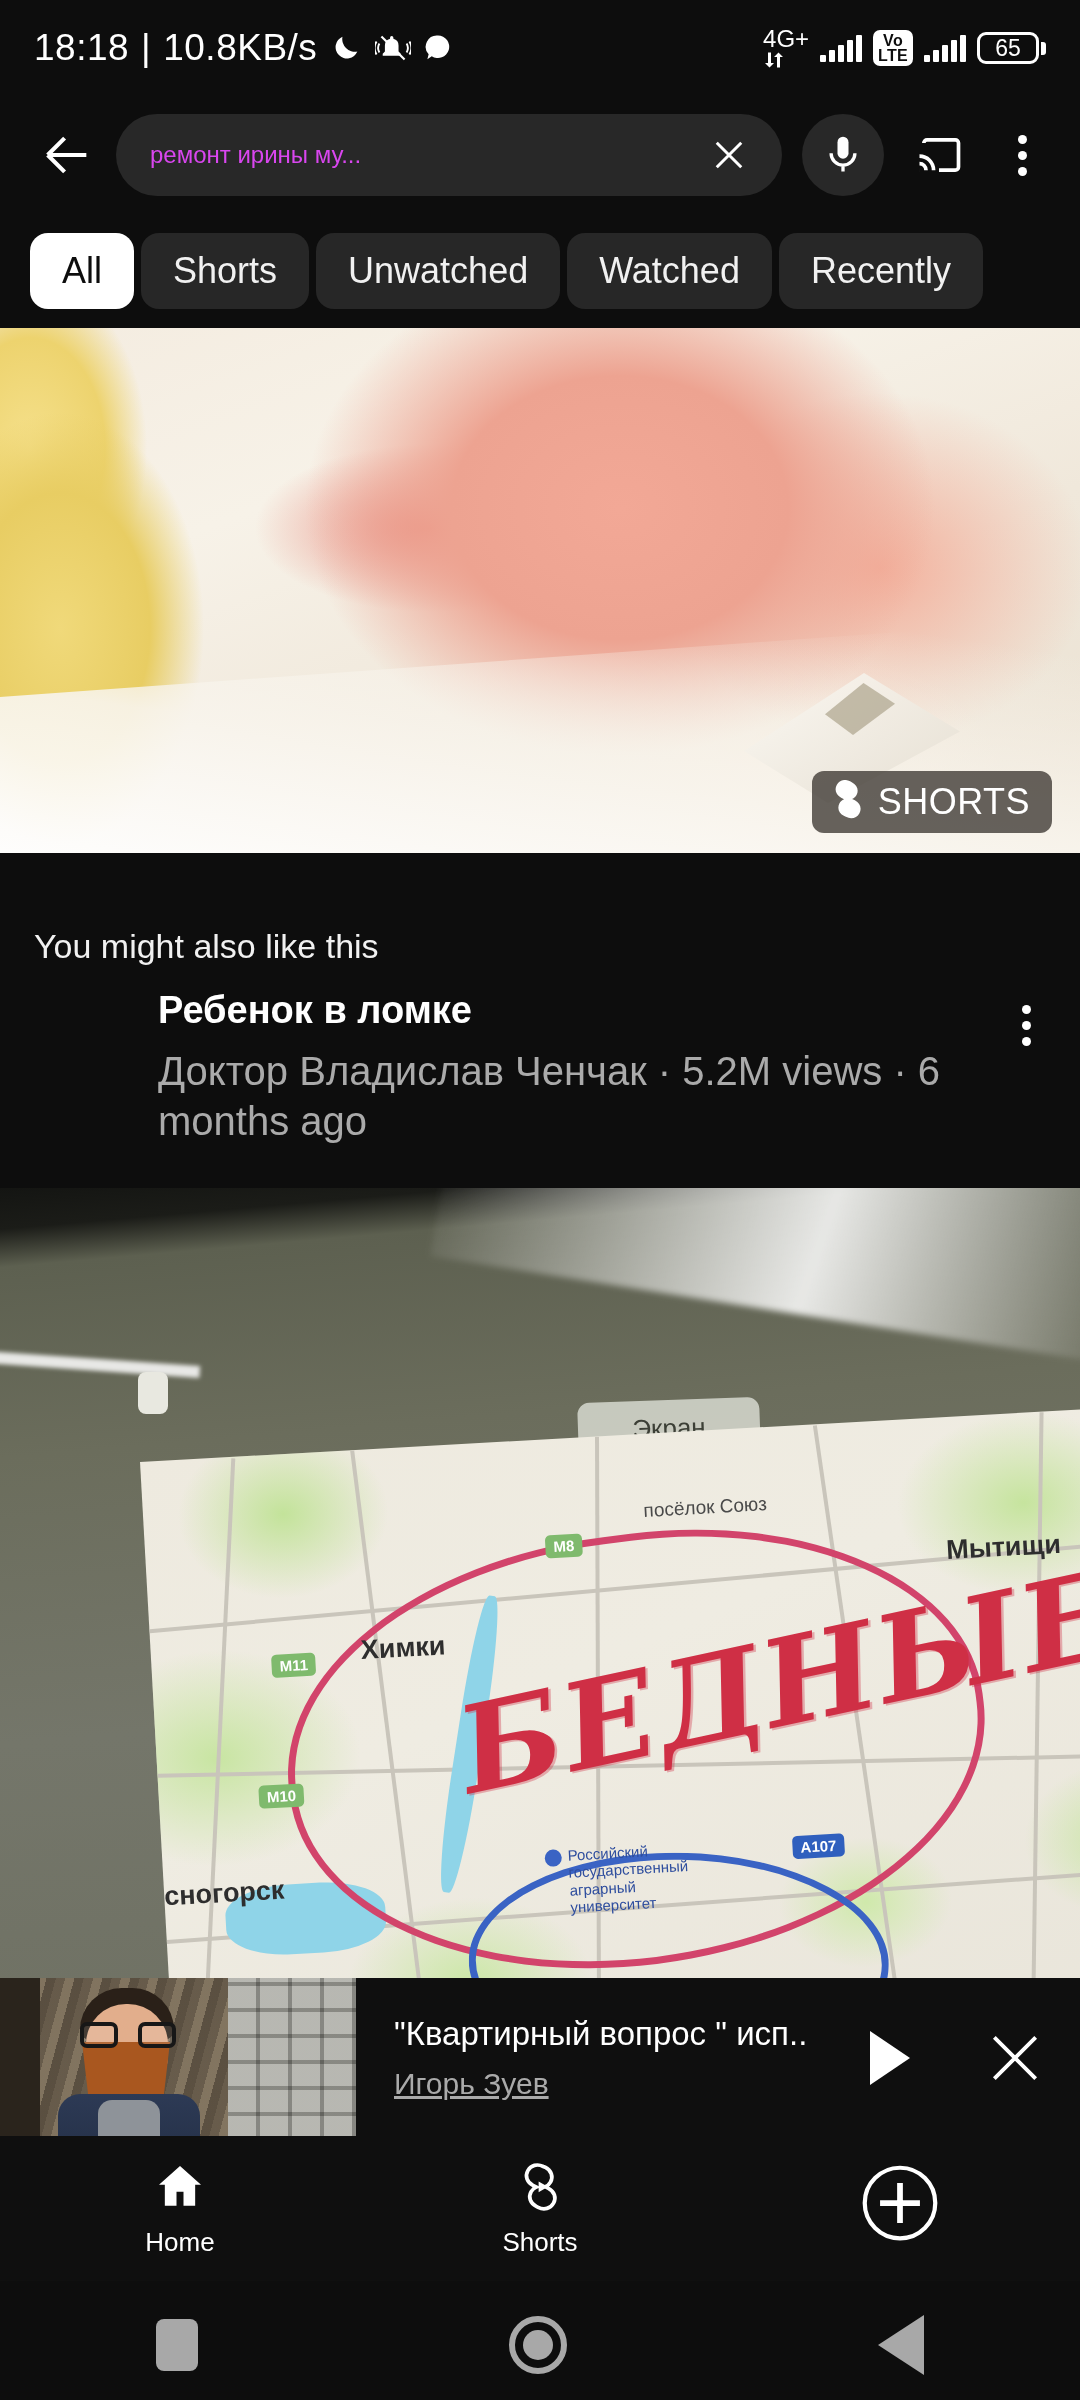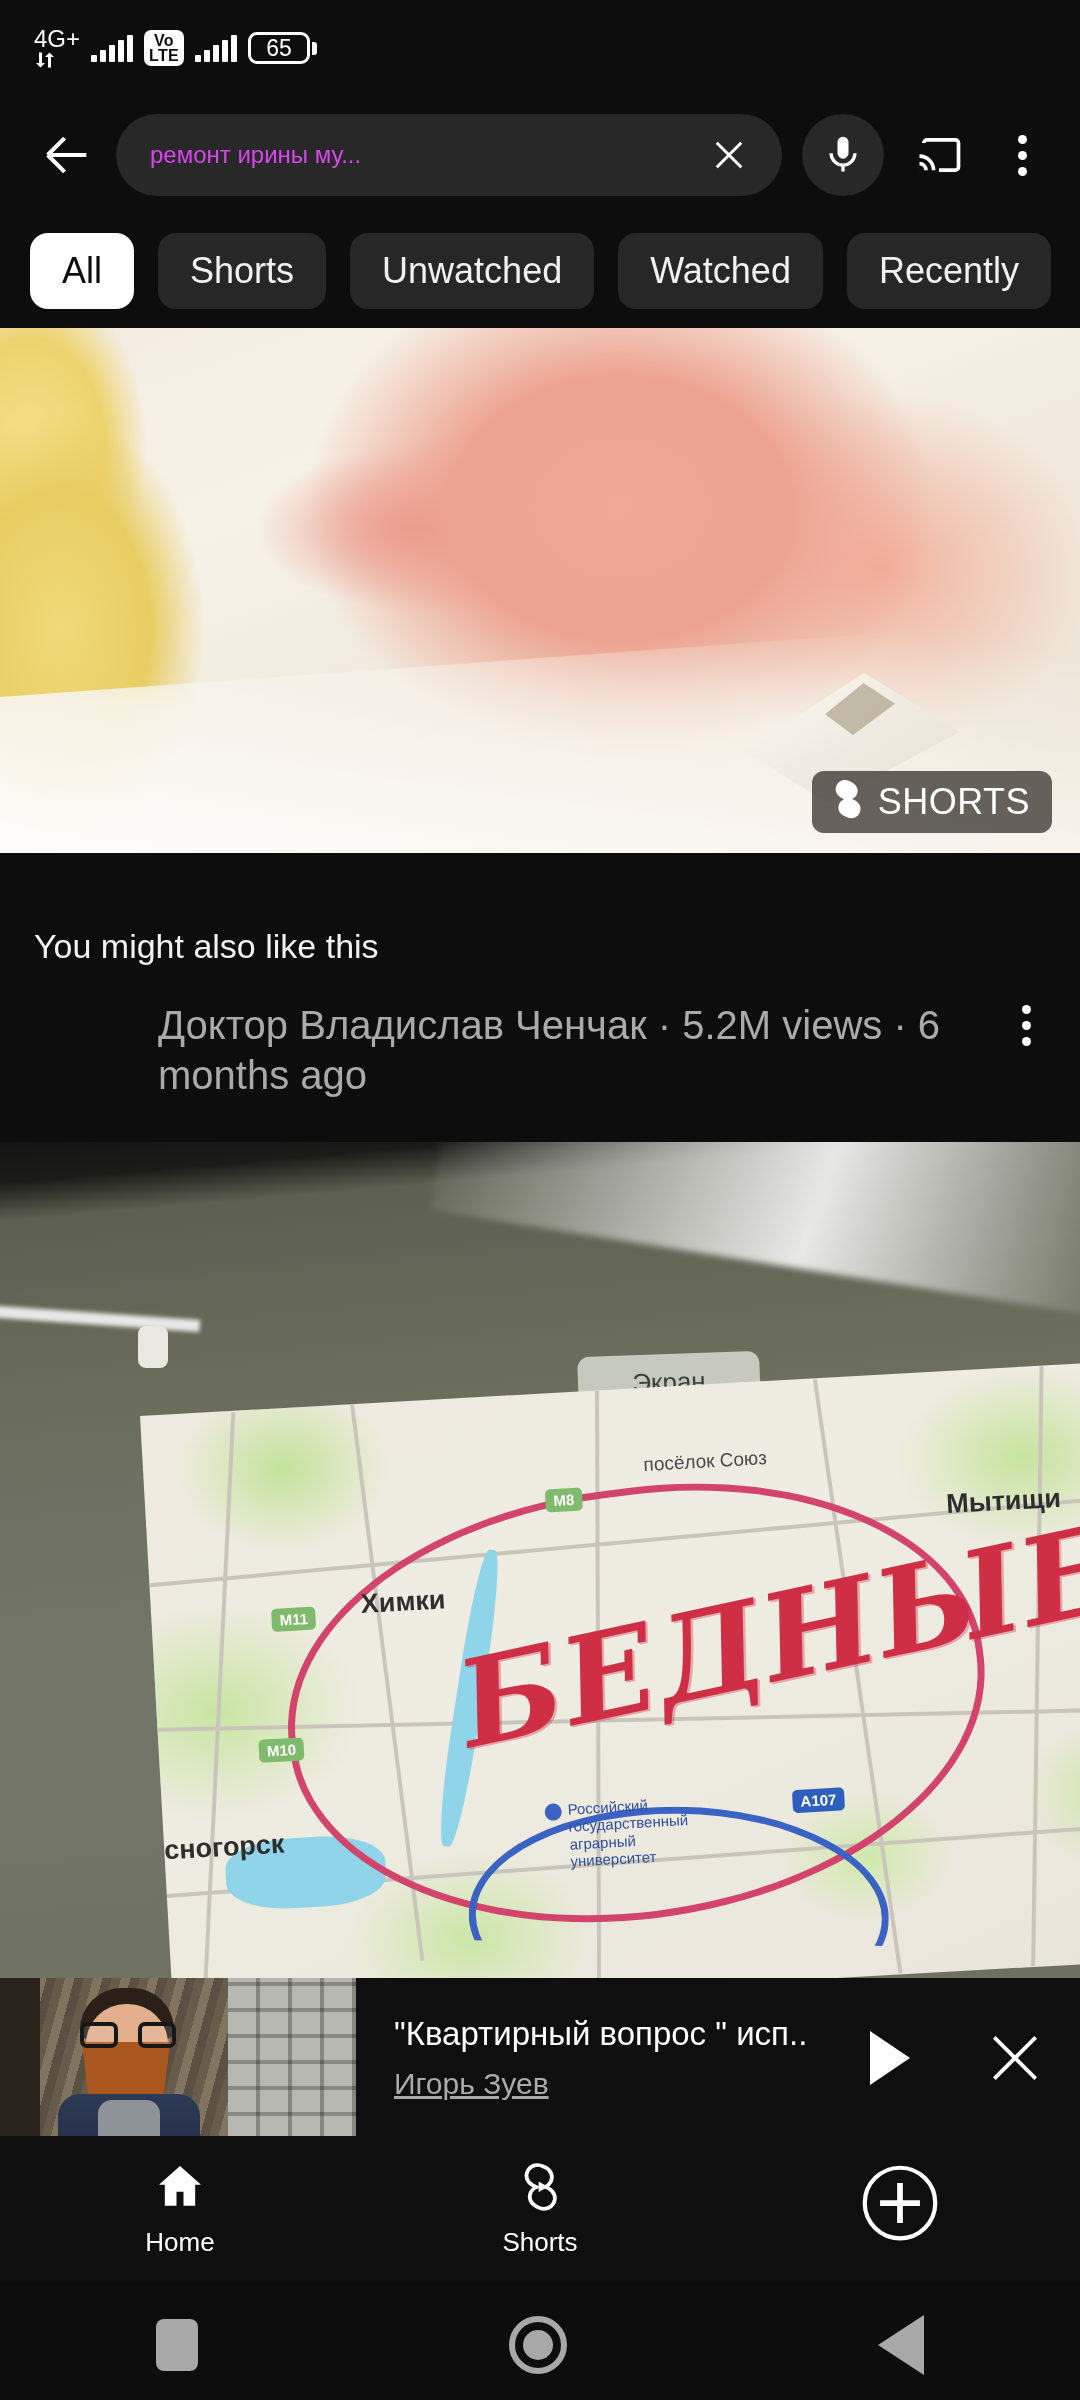--- a/index.html
+++ b/index.html
@@ -61,21 +61,21 @@
     flex:0 0 auto; width:82px; height:82px; border-radius:41px; background:#282828;
     display:flex; align-items:center; justify-content:center; margin-right:22px;
   }
   .cast-btn { flex:0 0 auto; width:66px; height:66px; display:flex; align-items:center; justify-content:center; margin-right:22px; }
   .more-btn { flex:0 0 auto; width:56px; height:66px; display:flex; align-items:center; justify-content:center; }
   .dots-v { display:flex; flex-direction:column; gap:7px; align-items:center; }
   .dots-v span { width:9px; height:9px; border-radius:50%; background:#fff; display:block; }
 
   
   .chipbar {
-    height:114px; display:flex; align-items:center; gap:24px;
+    height:114px; display:flex; align-items:center; gap:7px;
     padding:0 30px; background:#0d0d0d; overflow:hidden; white-space:nowrap;
   }
   .chip {
     height:76px; border-radius:18px; background:#272727; color:#f1f1f1;
     font-size:36px; display:inline-flex; align-items:center; padding:0 32px;
     flex:0 0 auto;
   }
   .chip.active { background:#fff; color:#0d0d0d; font-weight:400; }
 
   
@@ -291,20 +291,42 @@
   .ci { width:58px; height:58px; border:6px solid #a8a8a8; border-radius:50%; display:flex; align-items:center; justify-content:center; }
   .ci i { width:30px; height:30px; background:#a8a8a8; border-radius:50%; display:block; }
   .tri { width:0; height:0; border-right:46px solid #a8a8a8; border-top:30px solid transparent; border-bottom:30px solid transparent; }
 </style>
 </head>
 <body>
 
 <div class="screen">
 
   <div class="statusbar">
+    <div class="sb-left">
+      <span class="sb-clock">18:18</span>
+      <span class="sb-clock">|</span>
+      <span class="sb-clock">10.8KB/s</span>
+      <span class="sb-icon">
+        <svg width="34" height="34" viewBox="0 0 24 24">
+            <path fill="#fff" d="M20 14.5A9 9 0 0 1 9.5 4a8 8 0 1 0 10.5 10.5z"></path>
+          </svg>
+      </span>
+      <span class="sb-icon">
+        <svg width="36" height="34" viewBox="0 0 28 24">
+          <path fill="#fff" d="M8 18h12v-1.6l-1.7-1.7V10a5.4 5.4 0 0 0-4-5.2V4a1.3 1.3 0 0 0-2.6 0v.8A5.4 5.4 0 0 0 7.7 10v4.7L6 16.4V18z"></path>
+          <path stroke="#fff" stroke-width="1.7" d="M5 3l18 18"></path>
+          <path stroke="#fff" stroke-width="1.5" fill="none" d="M3.4 8.5a7 7 0 0 0 0 7M1.2 7a9.5 9.5 0 0 0 0 10M24.6 8.5a7 7 0 0 1 0 7M26.8 7a9.5 9.5 0 0 1 0 10"></path>
+        </svg>
+      </span>
+      <span class="sb-icon">
+        <svg width="30" height="30" viewBox="0 0 24 24">
+            <path fill="#fff" d="M12 2a9 9 0 1 1-5 16.5L3.5 21l1-4A9 9 0 0 1 12 2z"></path>
+          </svg>
+      </span>
+    </div>
     <div class="sb-right">
       <div class="net-stack">
         <span class="net-label">4G+</span>
         <span class="sb-icon">
           <svg width="22" height="18" viewBox="0 0 14 12">
               <path fill="#fff" d="M3 1v7H1l3 3 3-3H5V1zM11 11V4h2L10 1 7 4h2v7z"></path>
             </svg>
         </span>
       </div>
       <span class="bars">
@@ -385,20 +407,21 @@
         <path fill="#fff" d="M11.6 1.2c3 1.5 4 4.4 2.6 7-.5 1-1.3 1.7-2.4 2.2l1.5.7c2.9 1.5 3.9 4.4 2.5 7-1.4 2.6-4.5 3.5-7.4 2l-.9-.4c-3-1.5-4-4.4-2.6-7 .5-1 1.4-1.7 2.5-2.2l-1.6-.8C3 8.2 2 5.3 3.4 2.7 4.8.1 7.8-.8 10.7.7z"></path>
       </svg>
       <span class="label">SHORTS</span>
     </div>
   </div>
 
   <div class="metawrap">
     <div class="also-like">You might also like this</div>
     <div class="metarow">
       <div class="meta-txt">
+        <div class="meta-title">Ребенок в ломке</div>
         <div class="meta-sub">
           <span>Доктор Владислав Ченчак</span><span> · </span><span>5.2M views</span><span> · </span><span>6 months ago</span>
         </div>
       </div>
       <div class="meta-more">
         <span class="dots-v">
             <span></span>
             <span></span>
             <span></span>
           </span>

